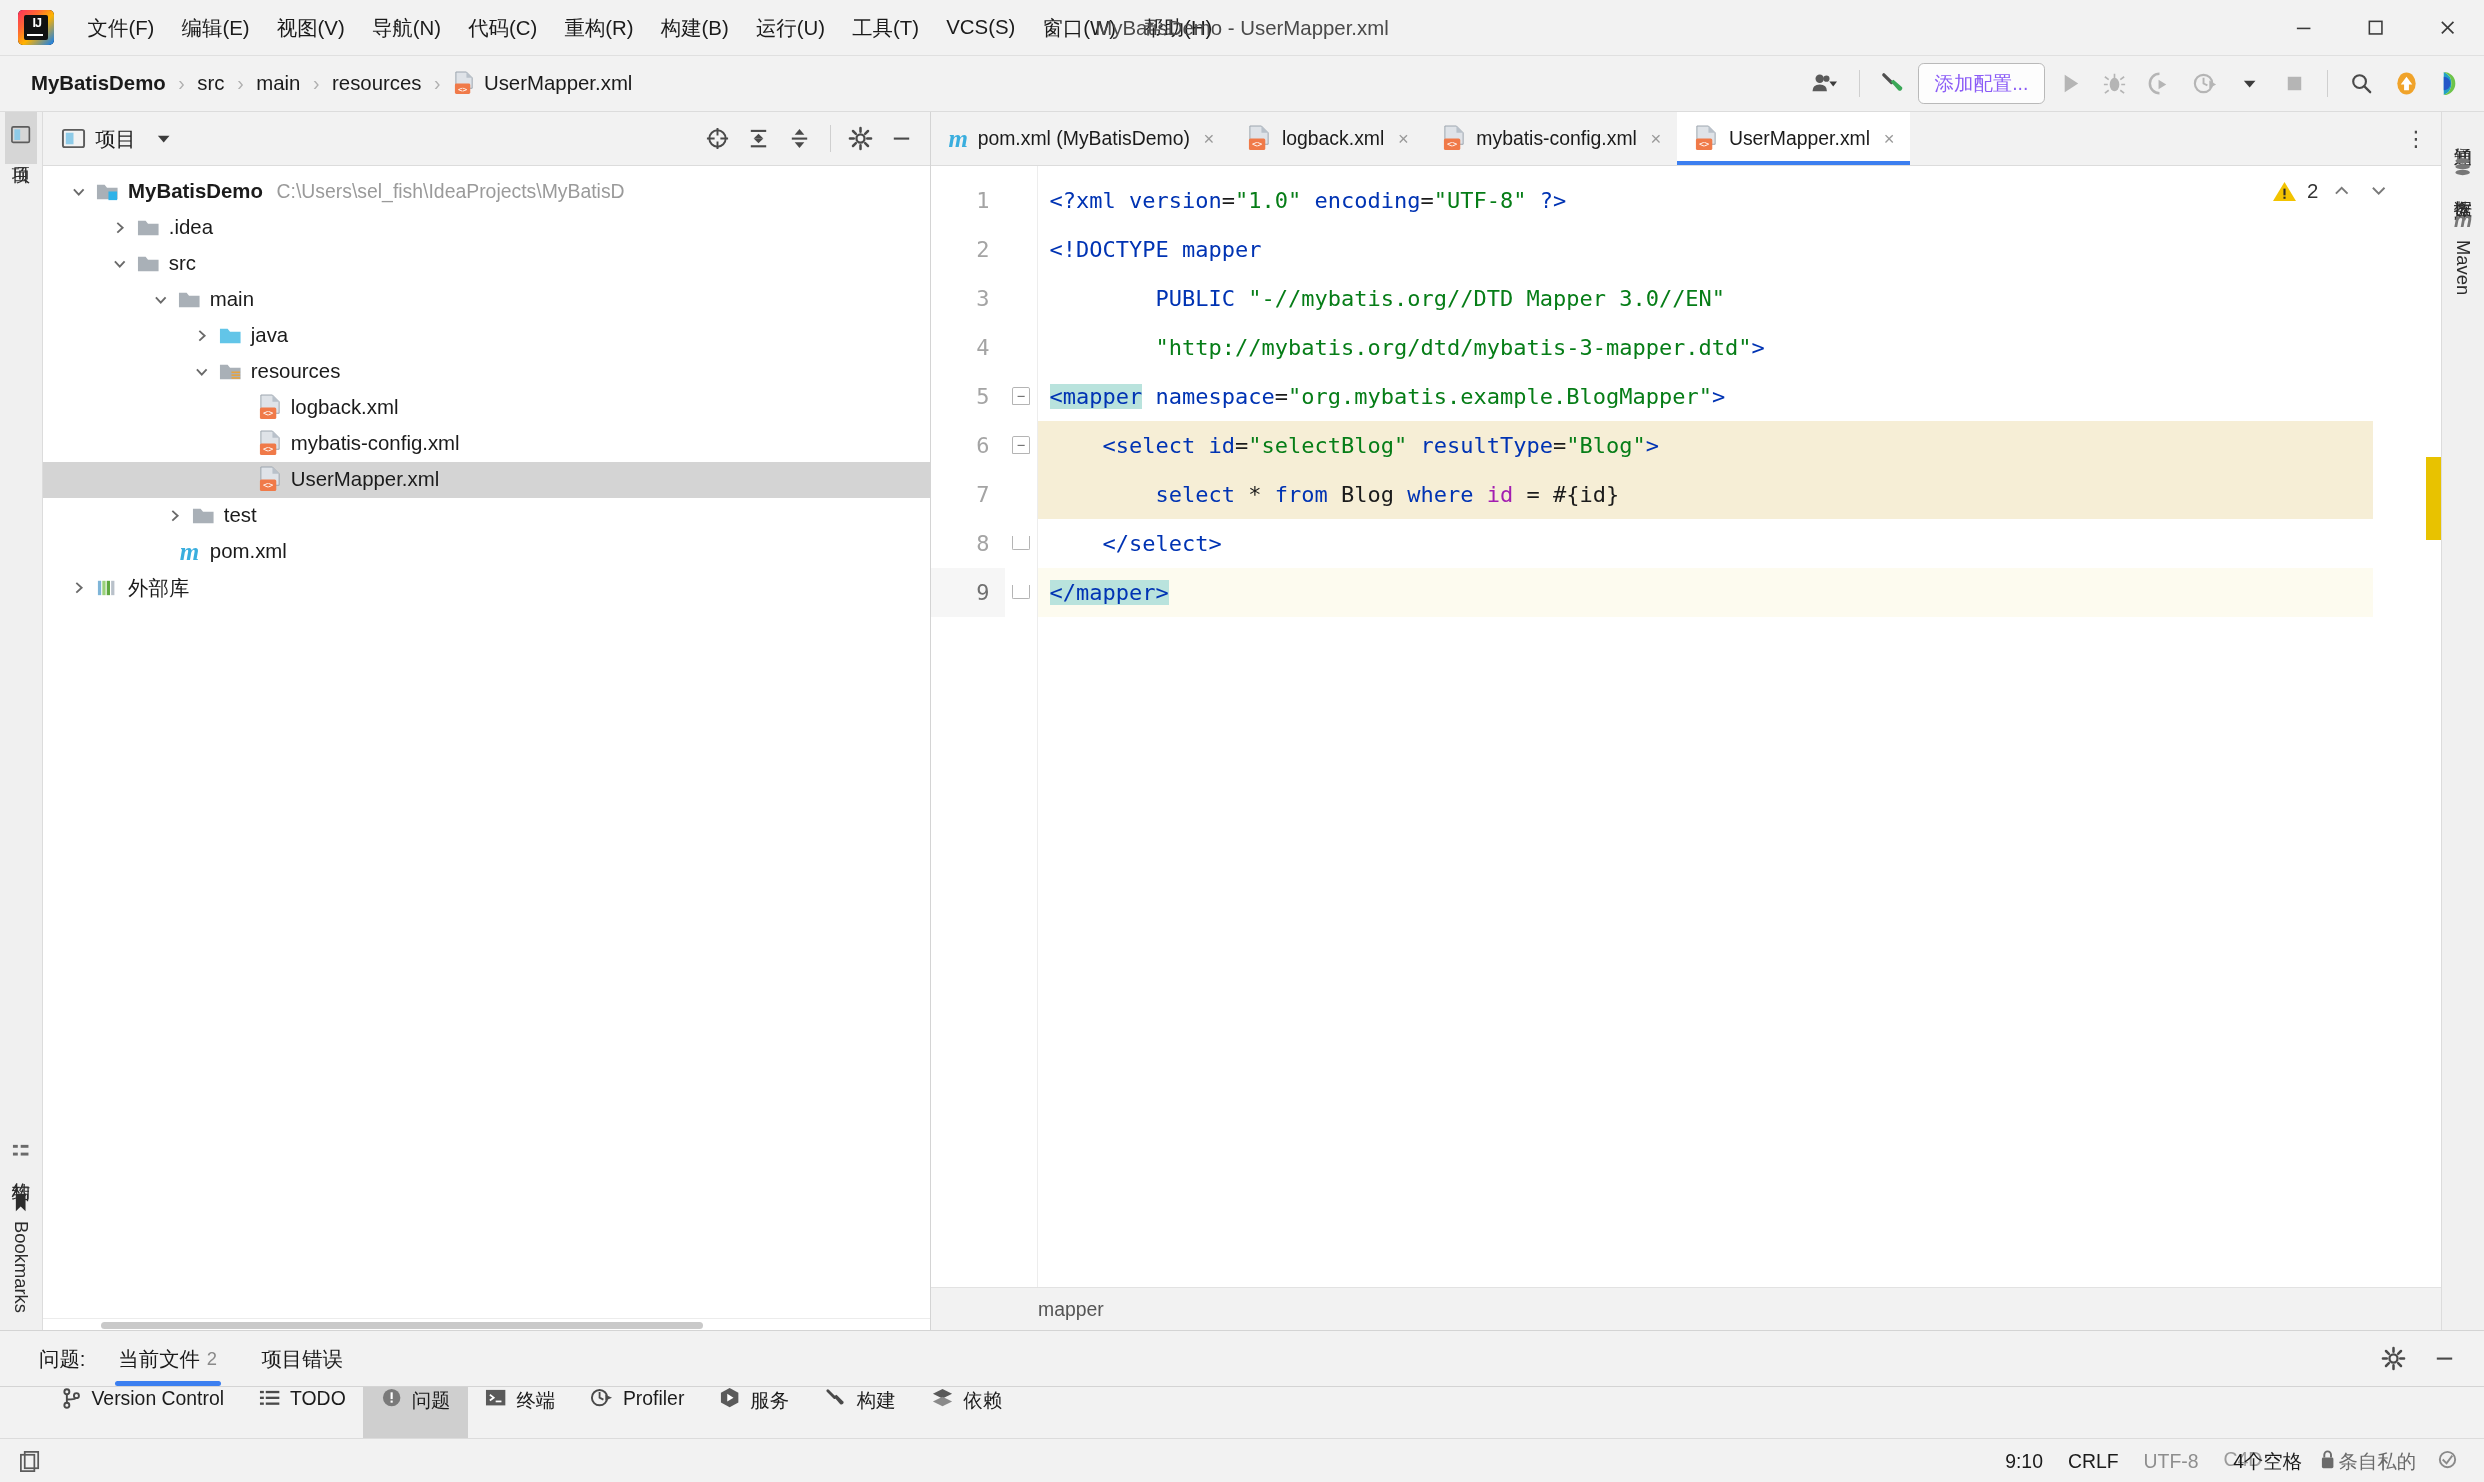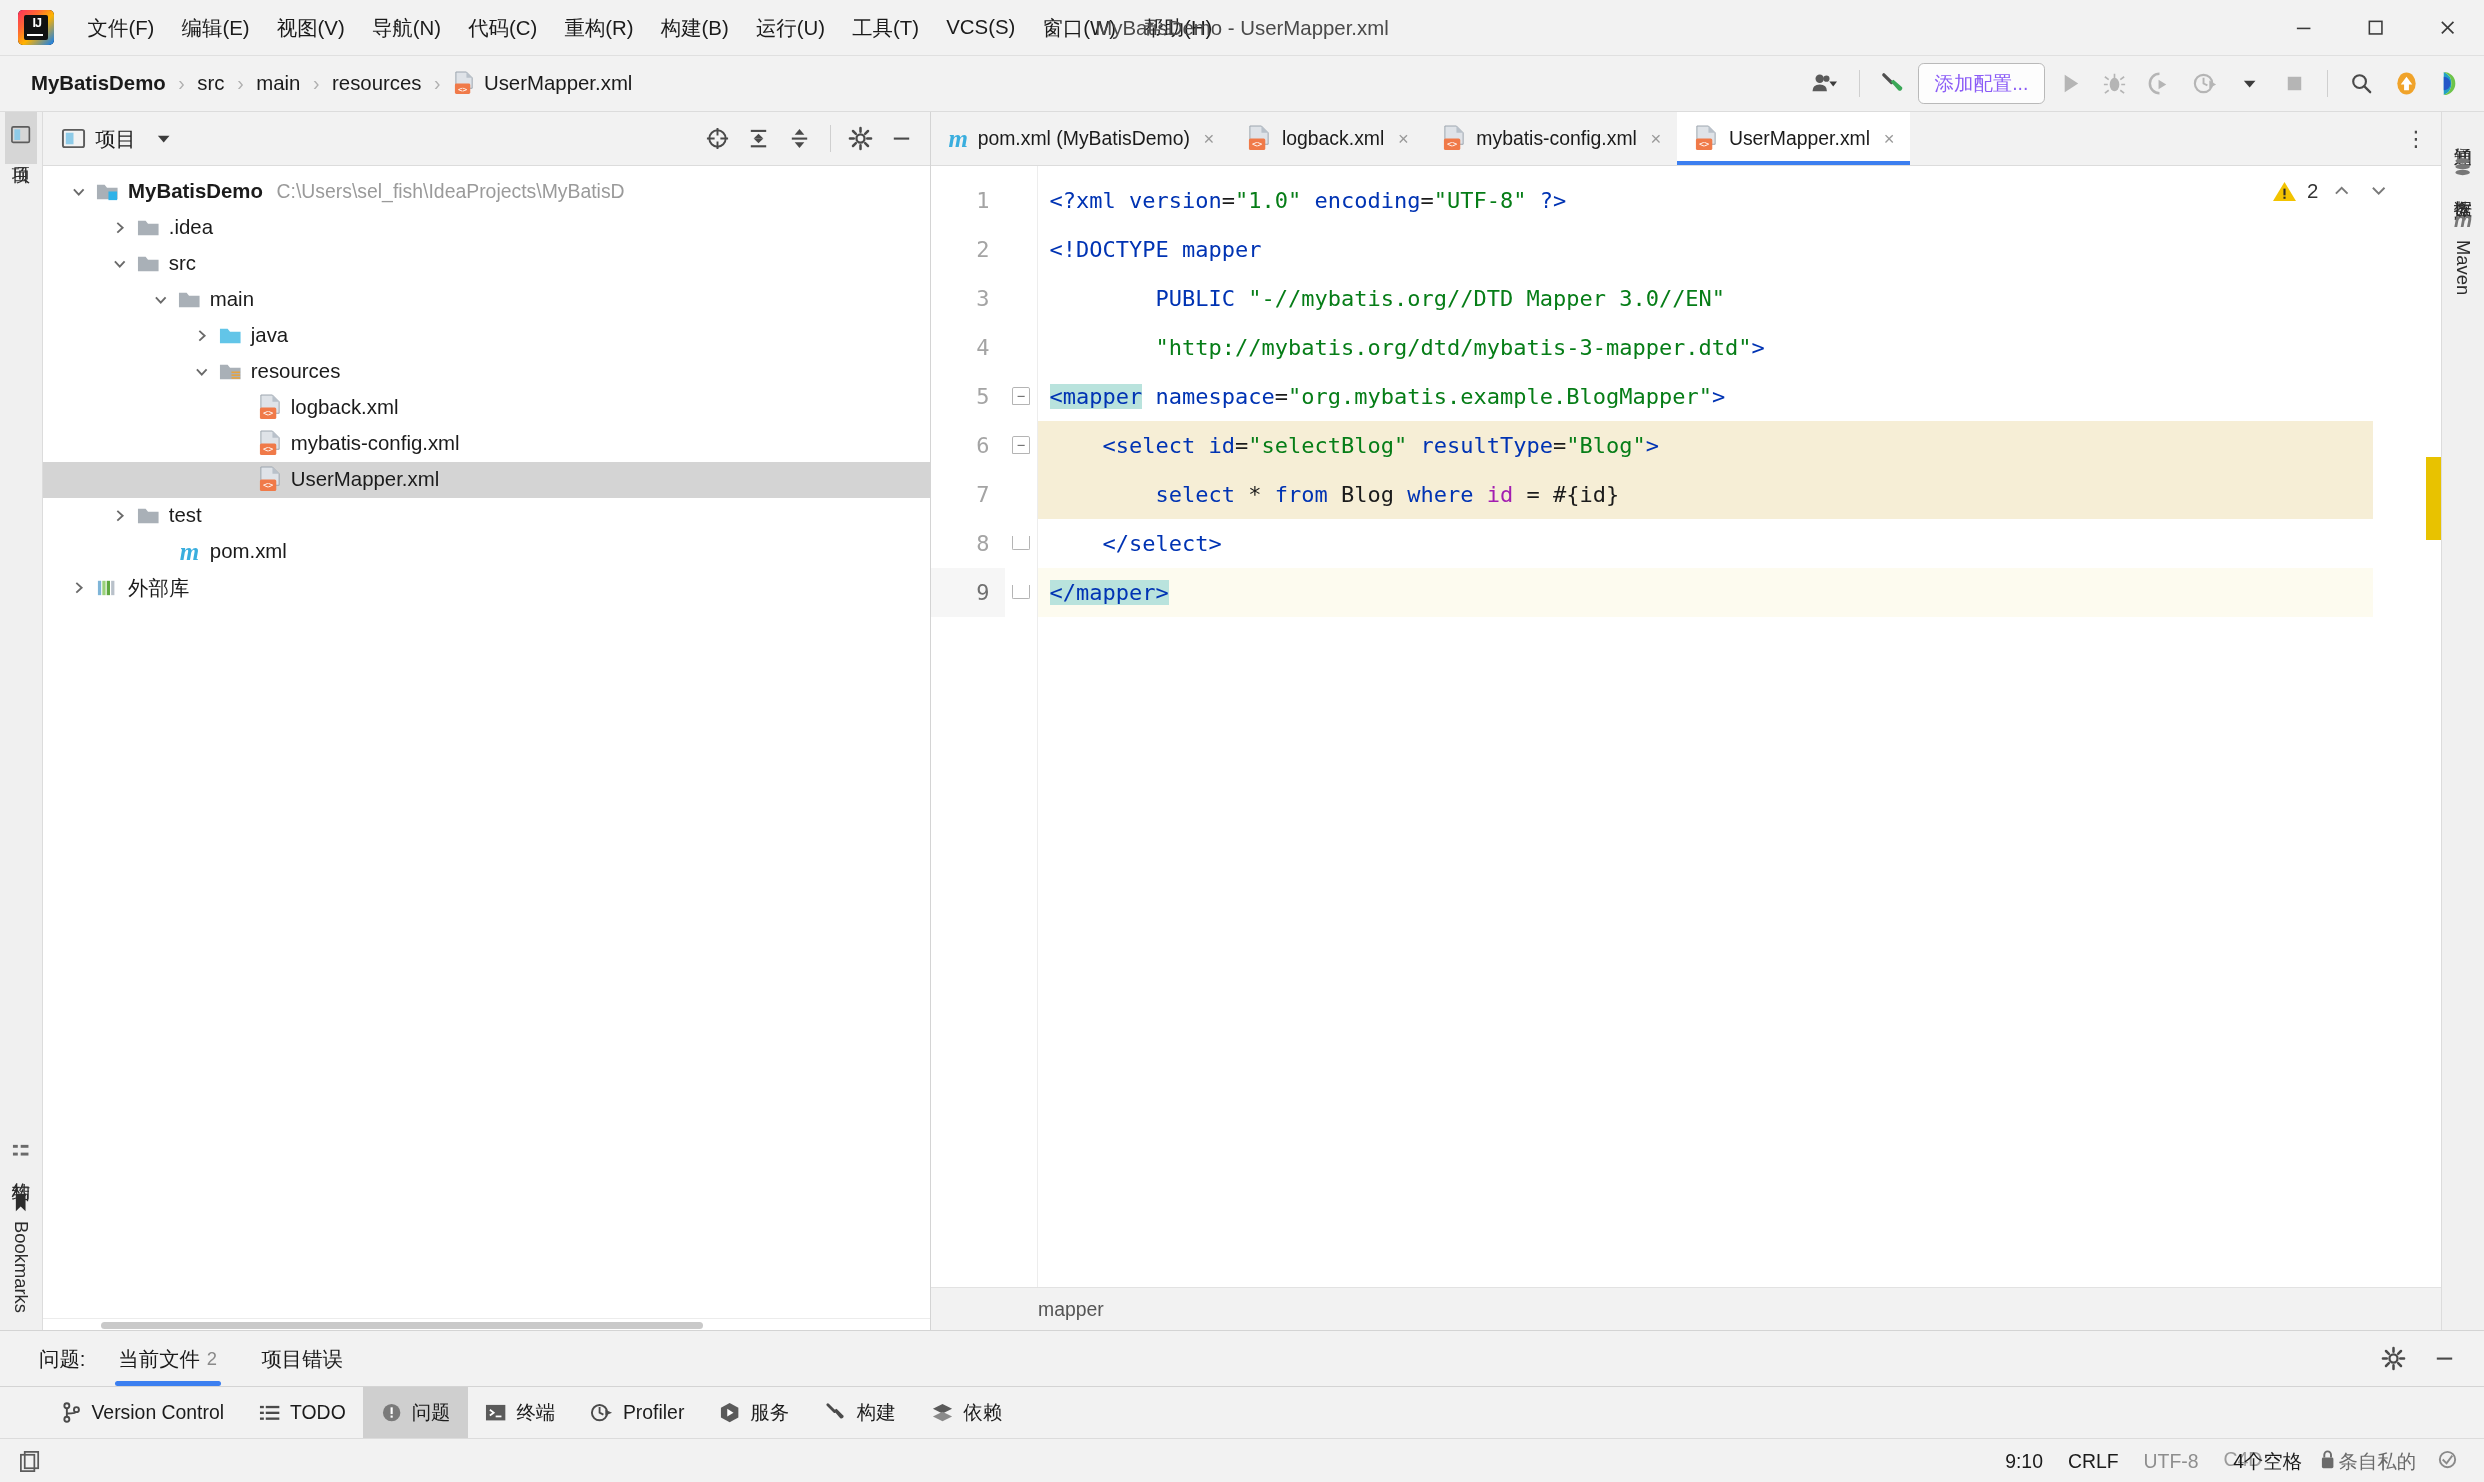--- a/index.html
+++ b/index.html
@@ -150,21 +150,21 @@
   .problems { height:56px; background:#f2f2f2; border-top:1px solid #d4d4d4; display:flex; align-items:center; padding-left:39px; gap:21.3px; position:relative; flex:none;text-align:center;}
   .pb-label { font-size:20.4px; color:#1b1b1b; }
   .pb-tab { font-size:20.4px; color:#1b1b1b; padding:7.8px 11.6px; position:relative; display:flex; align-items:center; gap:6.8px;}
   .pb-tab.active:after { content:""; position:absolute; left:7.8px; right:7.8px; bottom:-5.8px; height:4.9px; background:#3c7ff0; border-radius:2.9px;}
   .pb-count { color:#8a8a8a; font-size:18.4px; }
   .pb-right { position:absolute; right:21.3px; display:flex; align-items:center; gap:13.6px;}
   .pb-ic { width:37px; height:37px; display:flex; align-items:center; justify-content:center; border-radius:3.9px; }
 
   
   .bottombar { height:52px; background:#f2f2f2; border-top:1px solid #d4d4d4; display:flex; align-items:stretch; padding-left:43px; flex:none;}
-  .bt { display:flex; align-items:center; gap:9.7px; padding:0 17.5px; font-size:19.4px; color:#1b1b1b; white-space:nowrap;}
+  .bt { display:flex; gap:9.7px; padding:0 17.5px; font-size:19.4px; color:#1b1b1b; white-space:nowrap;}
   .bt.active { background:#cfcfcf; }
 
   
   .statusbar { height:45px; background:#f2f2f2; border-top:1px solid #dcdcdc; display:flex; align-items:center; padding:0 17.5px; position:relative; flex:none;}
   .sb-left { display:flex; align-items:center; gap:13.6px; }
   .sb-right { position:absolute; right:17.5px; display:flex; align-items:center; gap:25px; font-size:19.4px; }
   .sb-item { color:#1b1b1b; }
   .sb-item.dim { color:#8e8e8e; }
   .sb-overlap { position:relative; width:243px; height:29px; }
   .sb-overlap span { position:absolute; left:0; top:1.9px; white-space:nowrap; }
@@ -517,21 +517,21 @@
             <span class="ticon">
               <svg width="25" height="27" viewBox="0 0 26 28" style="font-size:21px">
                 <path d="M3 1 h12 l7 7 v12 h-19 z" fill="#dfe3e8" stroke="#9aa3ad" stroke-width="1"></path>
                 <path d="M15 1 v7 h7 z" fill="#b9c1ca"></path>
                 <rect x="2" y="14" width="17" height="12" rx="1.6" fill="#f07a49"></rect>
                 <text x="10.5" y="23" font-size="9" fill="#fff" text-anchor="middle" font-family="DejaVu Sans Mono, monospace">&lt;&gt;</text>
               </svg>
             </span>
             <span class="tlabel">UserMapper.xml</span>
           </div>
-          <div class="trow" style="padding-left: 62px;">
+          <div class="trow" style="padding-left: 117px;">
             <span class="arrow">
               <svg width="17.5" height="17.5" viewBox="0 0 18 18">
                 <path d="M6.5 4 L12 9 L6.5 14" fill="none" stroke="#6a6a6a" stroke-width="1.9"></path>
               </svg>
             </span>
             <span class="ticon">
               <svg width="25" height="23" viewBox="0 0 26 24">
                 <path d="M2 5 h8 l2.5 3 h11 v12 h-21.5 z" fill="#a9b0b7"></path>
               </svg>
             </span>

